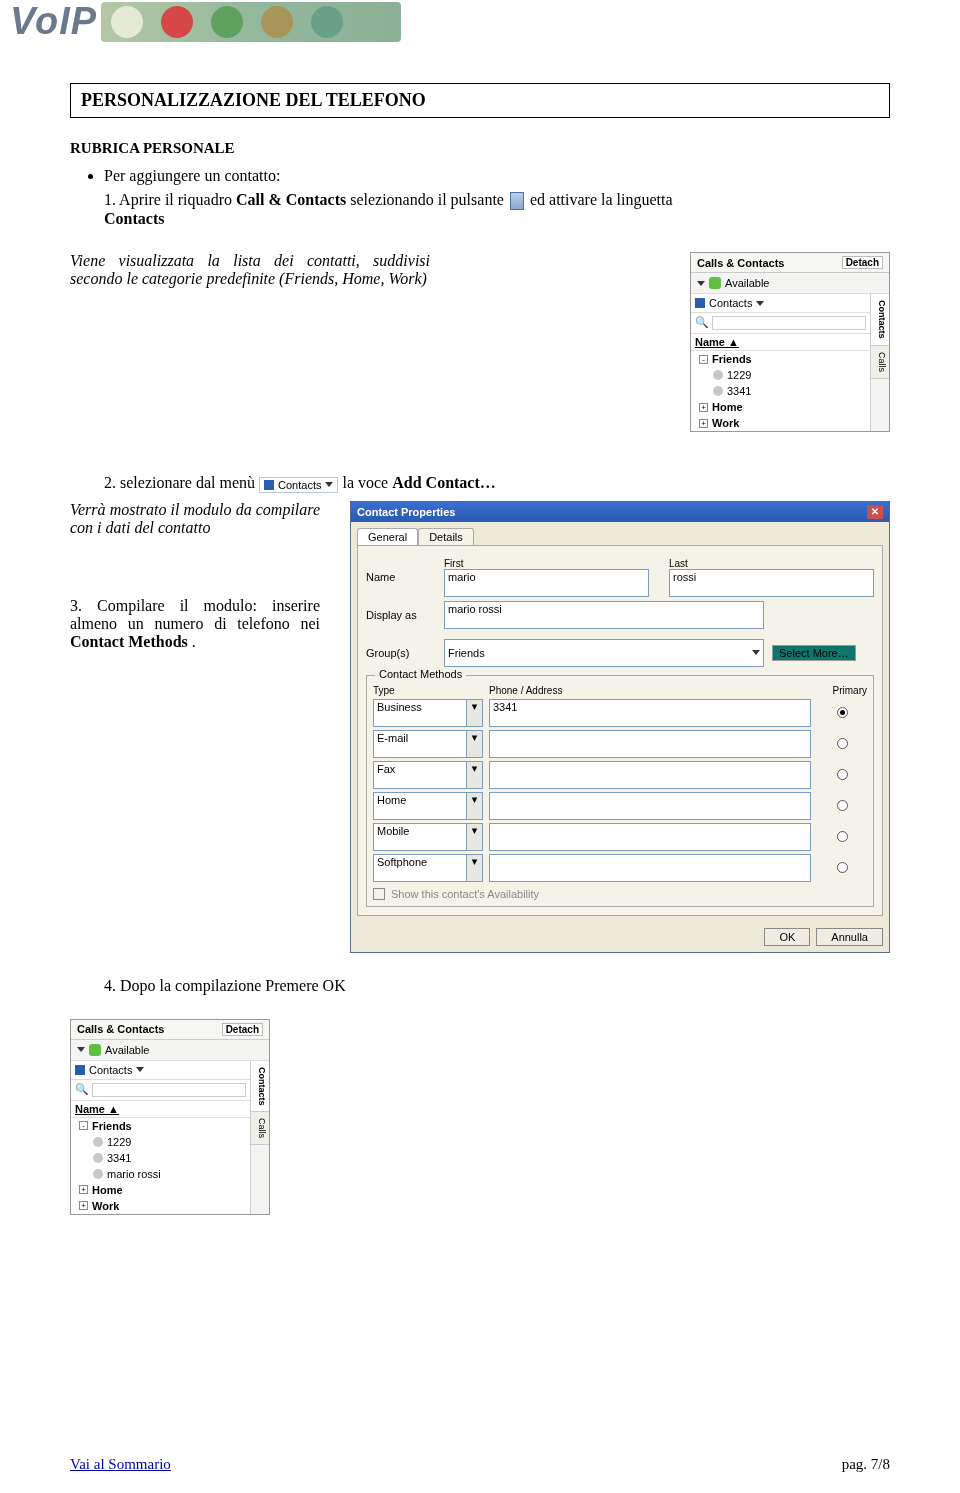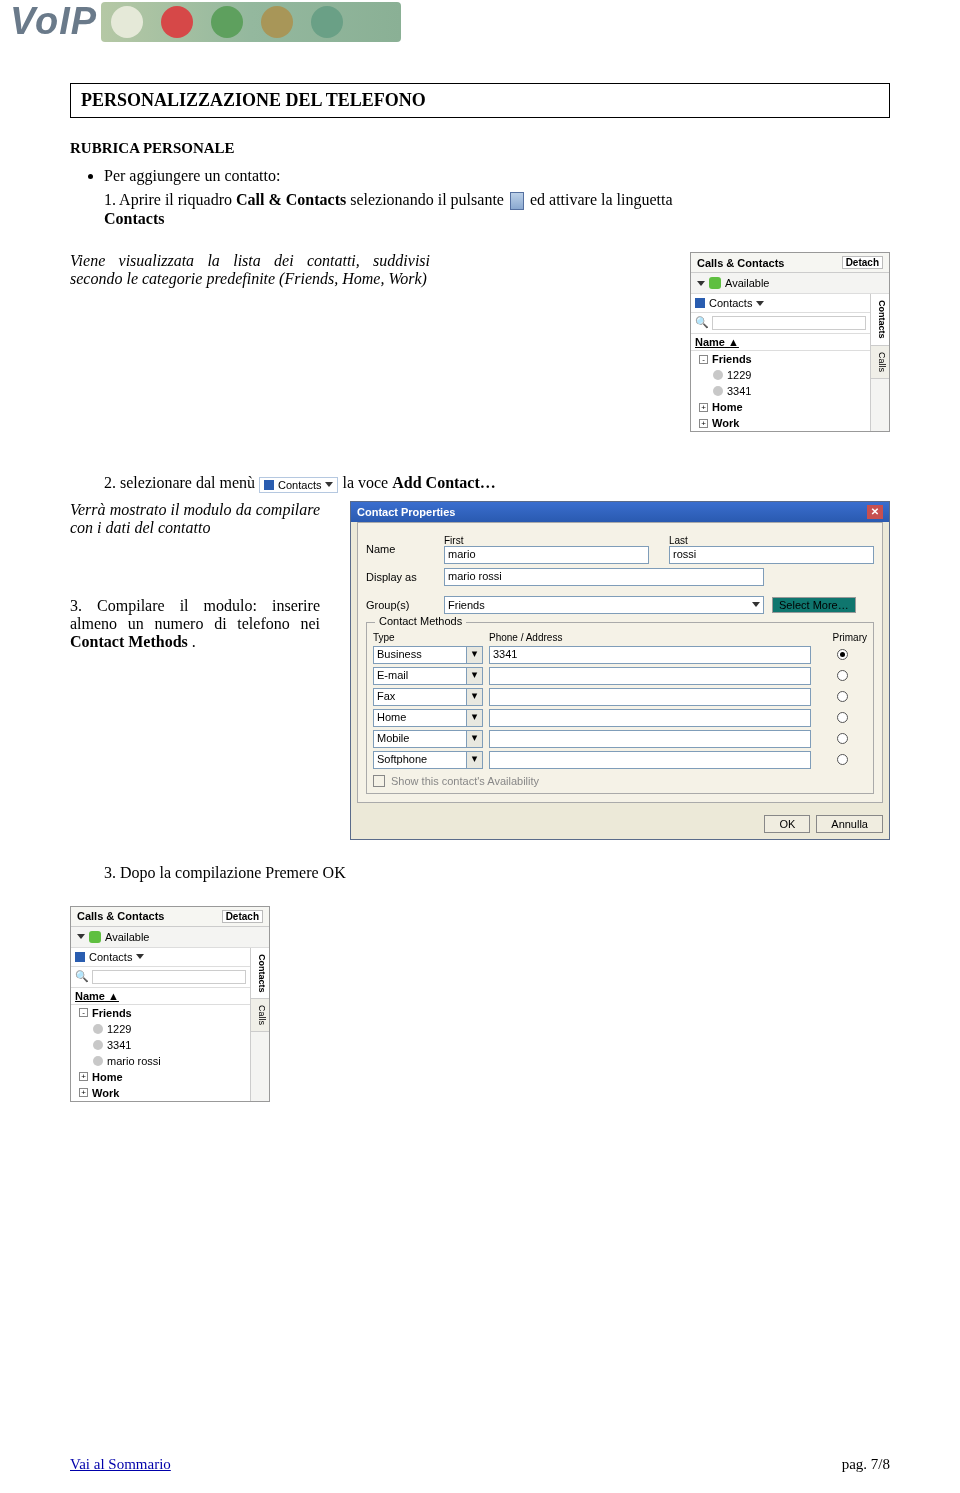--- a/index.html
+++ b/index.html
@@ -171,21 +171,21 @@
   .dialog .tabstrip { display:flex; gap: 0; padding: 6px 6px 0 6px; }
   .dlg-tab {
     border: 1px solid #aaa; border-bottom: none;
     background: #f5f2e7; padding: 2px 10px; border-radius: 3px 3px 0 0;
     font-size: 11px;
   }
   .dlg-tab.active { background: #fff; }
   .dlg-body { margin: 0 6px 6px 6px; border: 1px solid #aaa; background:#f5f2e7; padding: 8px; }
   .form-row { display: flex; align-items: center; gap: 8px; margin: 4px 0; }
   .form-row label { width: 70px; }
-  .fld { border: 1px solid #7f9db9; background:#fff; height: 18px; padding: 1px 3px; }
+  .fld { border: 1px solid #7f9db9; background:#fff; height: 28px; padding: 1px 3px; }
   .fld.long { width: 320px; }
   .sel-more { border: 1px solid #999; background:#0f766e; padding: 1px 6px; }
   .frame {
     border: 1px solid #aaa; padding: 6px; margin-top: 8px; position: relative;
   }
   .frame > .legend {
     position: absolute; top: -8px; left: 8px; background:#f5f2e7; padding: 0 4px; font-size: 11px;
   }
   .cm-row { display: grid; grid-template-columns: 110px 1fr 50px; gap: 6px; align-items: center; margin: 3px 0; }
   .cm-row .type { display:flex; }
@@ -336,20 +336,24 @@
       </ol>
       <br>
     </div>
     <div class="col-right">
 
       <div class="dialog">
         <div class="dlg-title">
           <span>Contact Properties</span>
           <span class="dlg-close">✕</span>
         </div>
+        <div class="tabstrip">
+          <div class="dlg-tab active">General</div>
+          <div class="dlg-tab">Details</div>
+        </div>
         <div class="dlg-body">
           <div class="form-row">
             <label>Name</label>
             <div style="flex:1; display:flex; gap: 20px;">
               <div style="flex:1;">
                 <div style="font-size:10px;">First</div>
                 <div class="fld" style="width:100%;">mario</div>
               </div>
               <div style="flex:1;">
                 <div style="font-size:10px;">Last</div>
@@ -436,21 +440,21 @@
         <div class="dlg-buttons">
           <span class="dlg-btn">OK</span>
           <span class="dlg-btn">Annulla</span>
         </div>
       </div>
     </div>
   </div>
 
   <br>
   <ol class="steps">
-    <li>3.  Dopo la compilazione Premere OK</li>
+    <li>4.  Dopo la compilazione Premere OK</li>
   </ol>
   <br>
 
   <div class="row">
     <div class="col-right">
 
       <div class="panel-cc">
         <div class="titlebar">
           <span>Calls &amp; Contacts</span>
           <span class="detach-btn">Detach</span>

